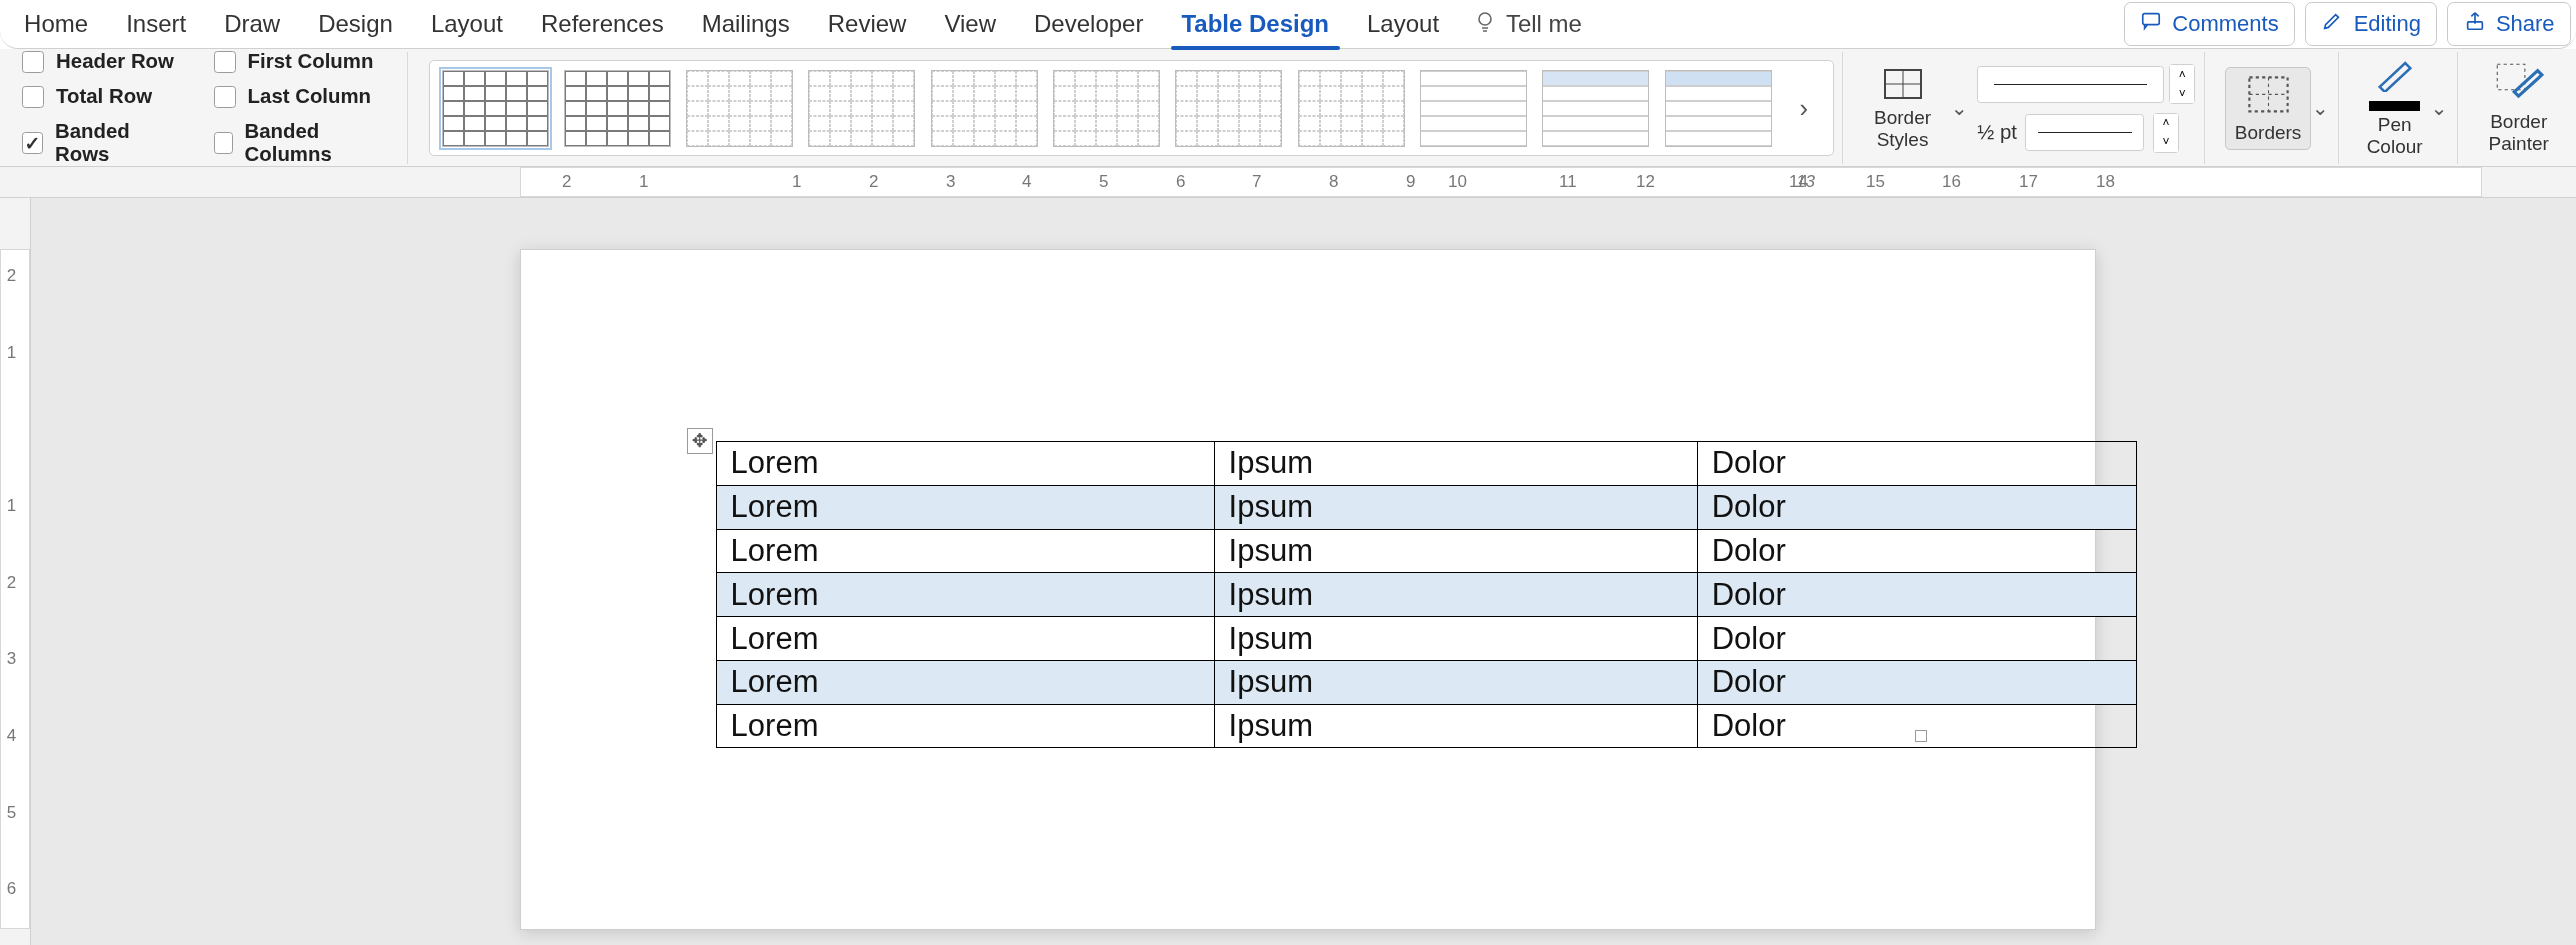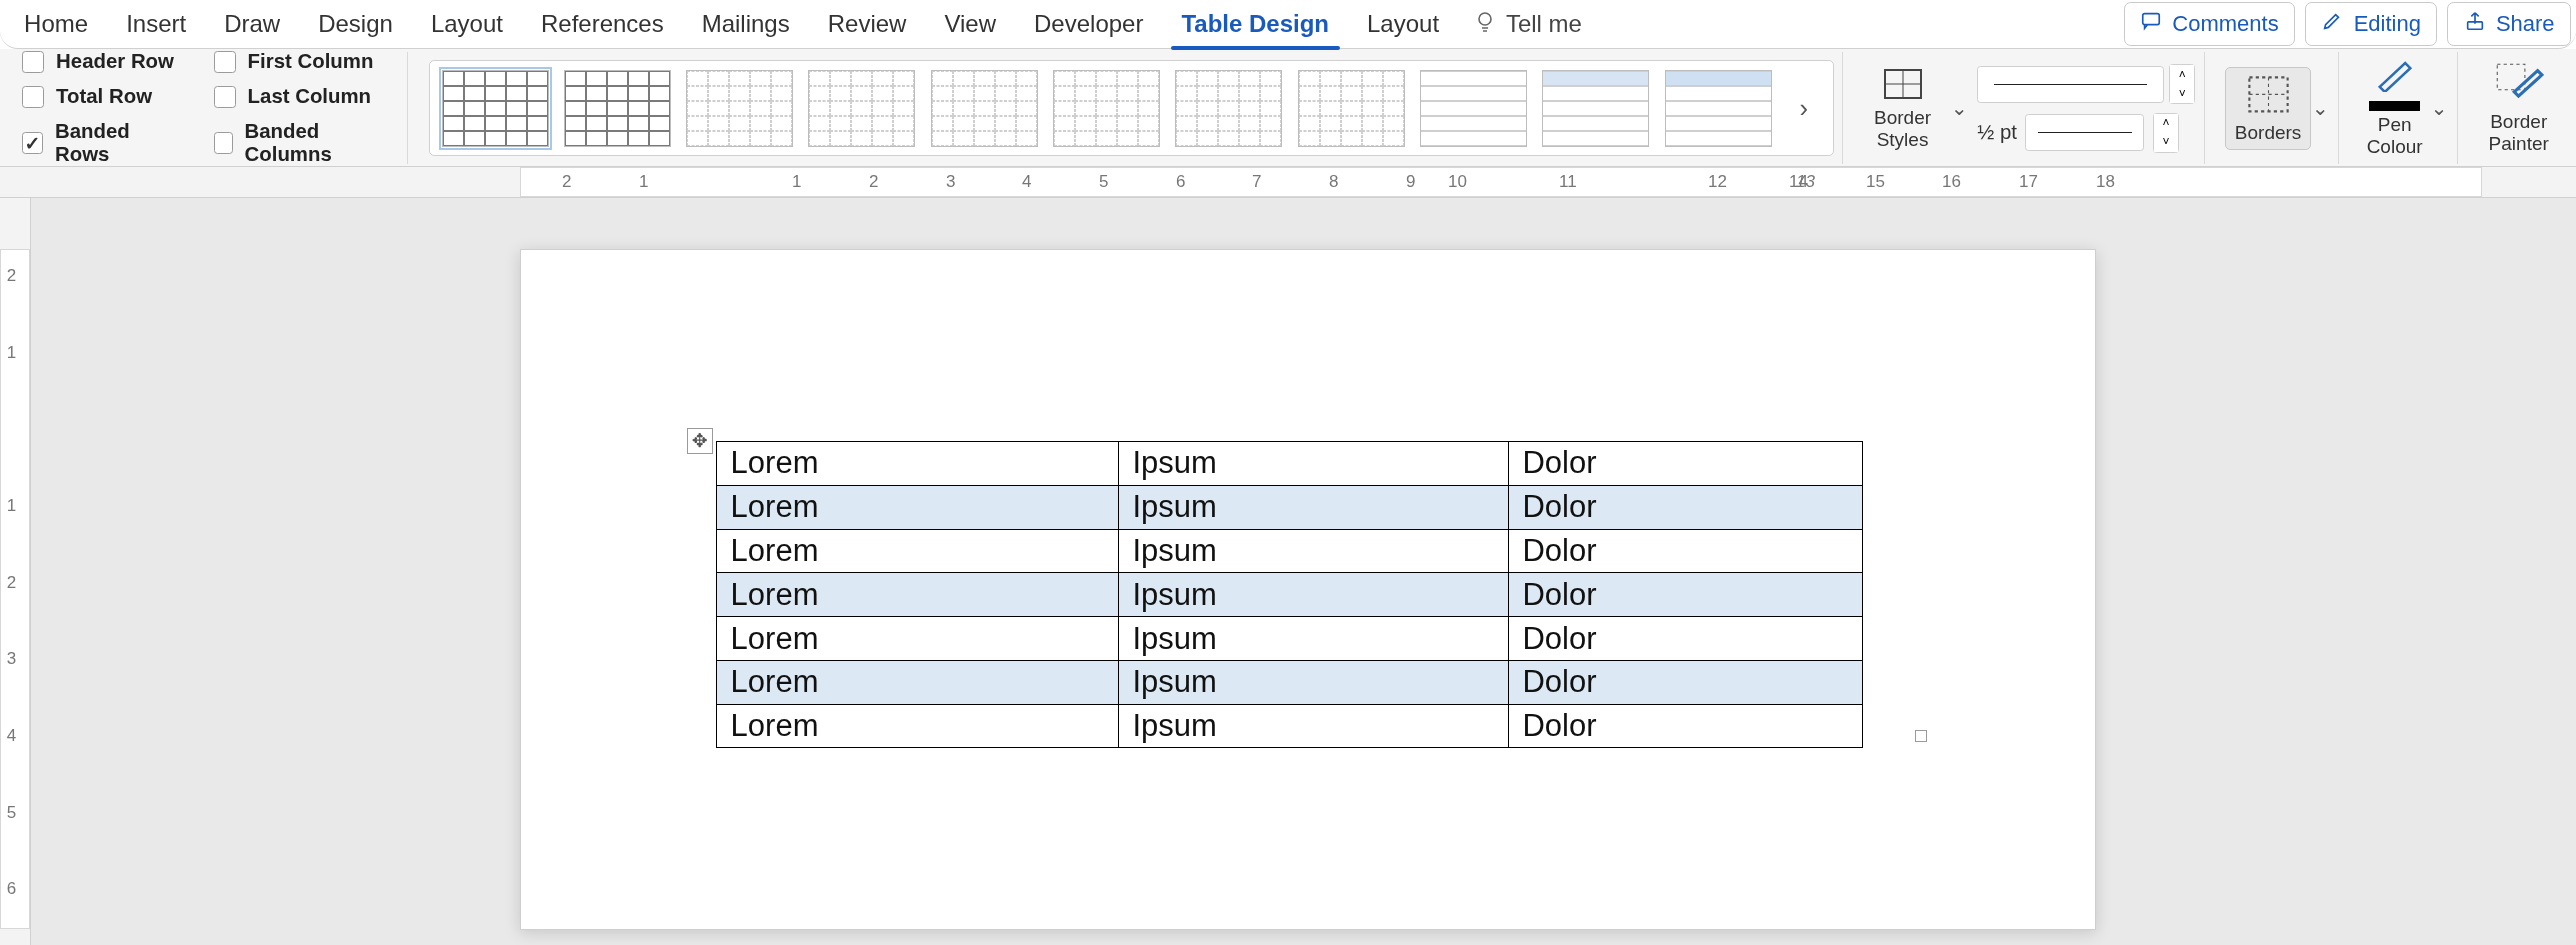--- a/index.html
+++ b/index.html
@@ -84,21 +84,21 @@
 .page {
   position:absolute; left:520px; top:51px; width:1576px; height:681px; background:#fff;
   box-shadow:0 3.4px 15.3px rgba(0,0,0,.15); border:0.9px solid #cfcfcf;
 }
 
 .moveHandle {
   position:absolute; left:687px; top:230px; width:25.6px; height:25.6px; border:0.9px solid #9a9a9a;
   background:#fff; display:flex; align-items:center; justify-content:center; font-size:19px; color:#555; cursor:move;
 }
 .docTable {
-  position:absolute; left:716px; top:243px; border-collapse:collapse; width:1147px; font-size:31px; color:#111;
+  position:absolute; left:716px; top:243px; border-collapse:collapse; width:1421px; font-size:31px; color:#111;
 }
 .docTable td { border:1.3px solid #000; padding:3.4px 13.6px; height:41px; }
 .docTable tr.band td { background:#dce8f4; }
 .resizeHandle {
   position:absolute; left:1915px; top:532px; width:12px; height:12px; border:0.9px solid #9a9a9a; background:#fff; cursor:nwse-resize;
 }
 </style>
 </head>
 <body>
 
@@ -578,21 +578,21 @@
     <span class="num" style="left: 869px;">2</span>
     <span class="num" style="left: 946px;">3</span>
     <span class="num" style="left: 1022px;">4</span>
     <span class="num" style="left: 1099px;">5</span>
     <span class="num" style="left: 1176px;">6</span>
     <span class="num" style="left: 1252px;">7</span>
     <span class="num" style="left: 1329px;">8</span>
     <span class="num" style="left: 1406px;">9</span>
     <span class="num" style="left: 1448px;">10</span>
     <span class="num" style="left: 1559px;">11</span>
-    <span class="num" style="left: 1708px;">12</span>
+    <span class="num" style="left: 1636px;">12</span>
     <span class="num" style="left: 1796px; font-style: italic;">13</span>
     <span class="num" style="left: 1789px;">14</span>
     <span class="num" style="left: 1866px;">15</span>
     <span class="num" style="left: 1942px;">16</span>
     <span class="num" style="left: 2019px;">17</span>
     <span class="num" style="left: 2096px;">18</span>
   </div>
 
 <div class="workarea">
   <div class="rulerV">

